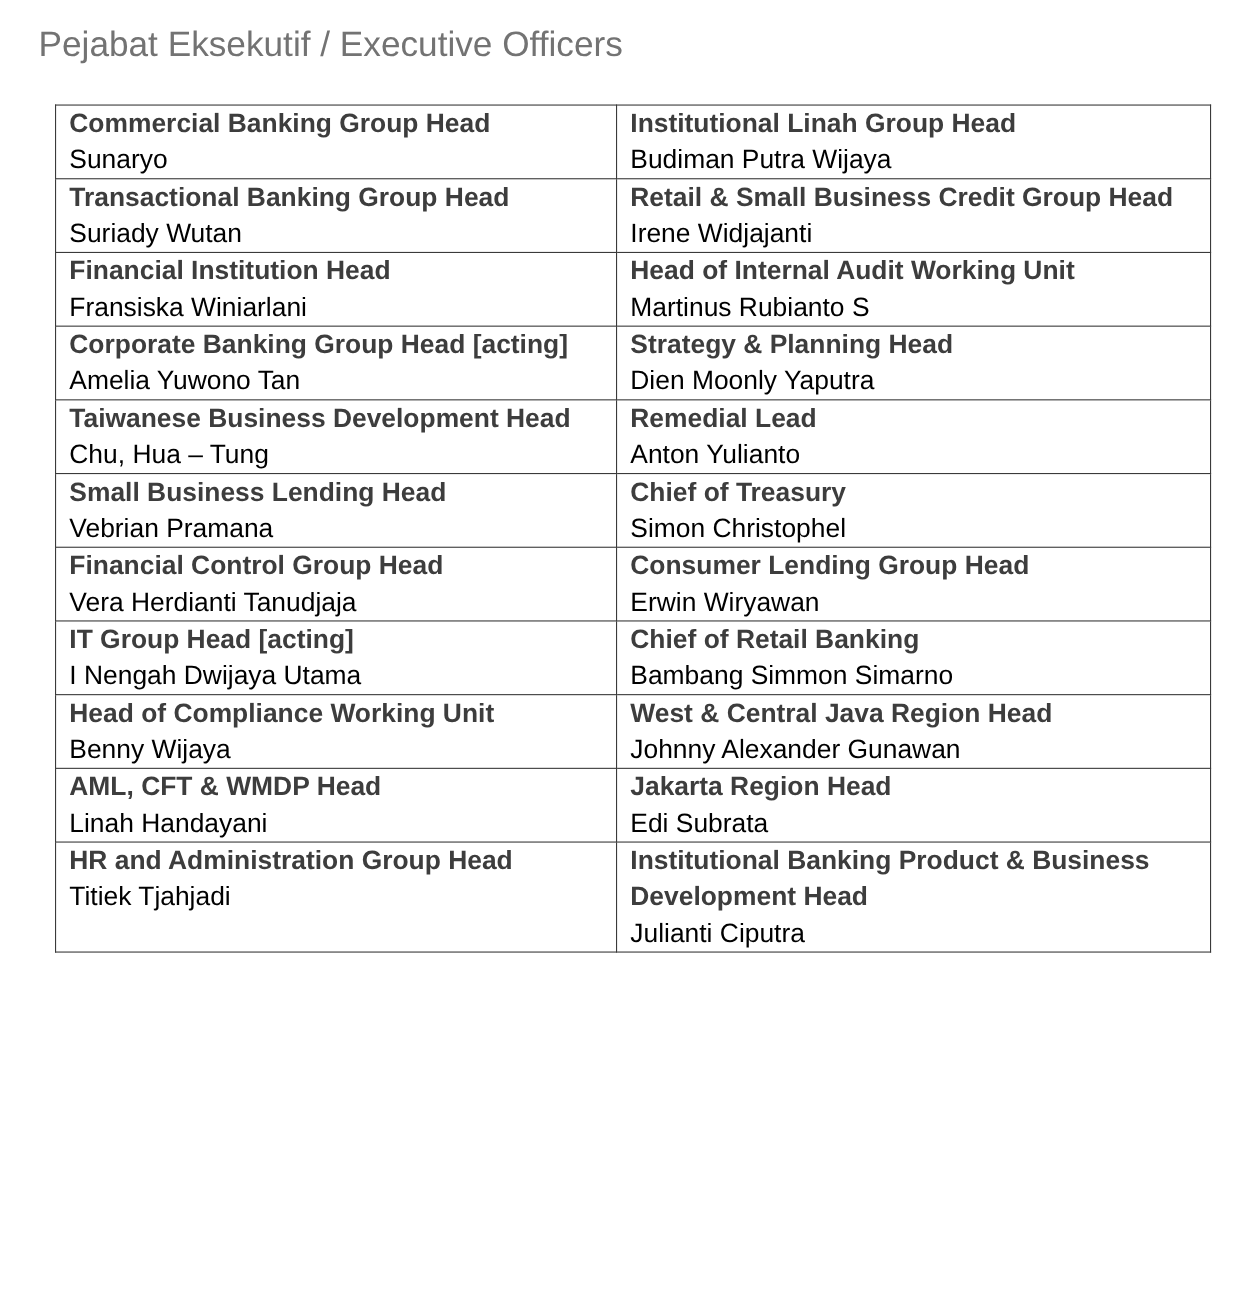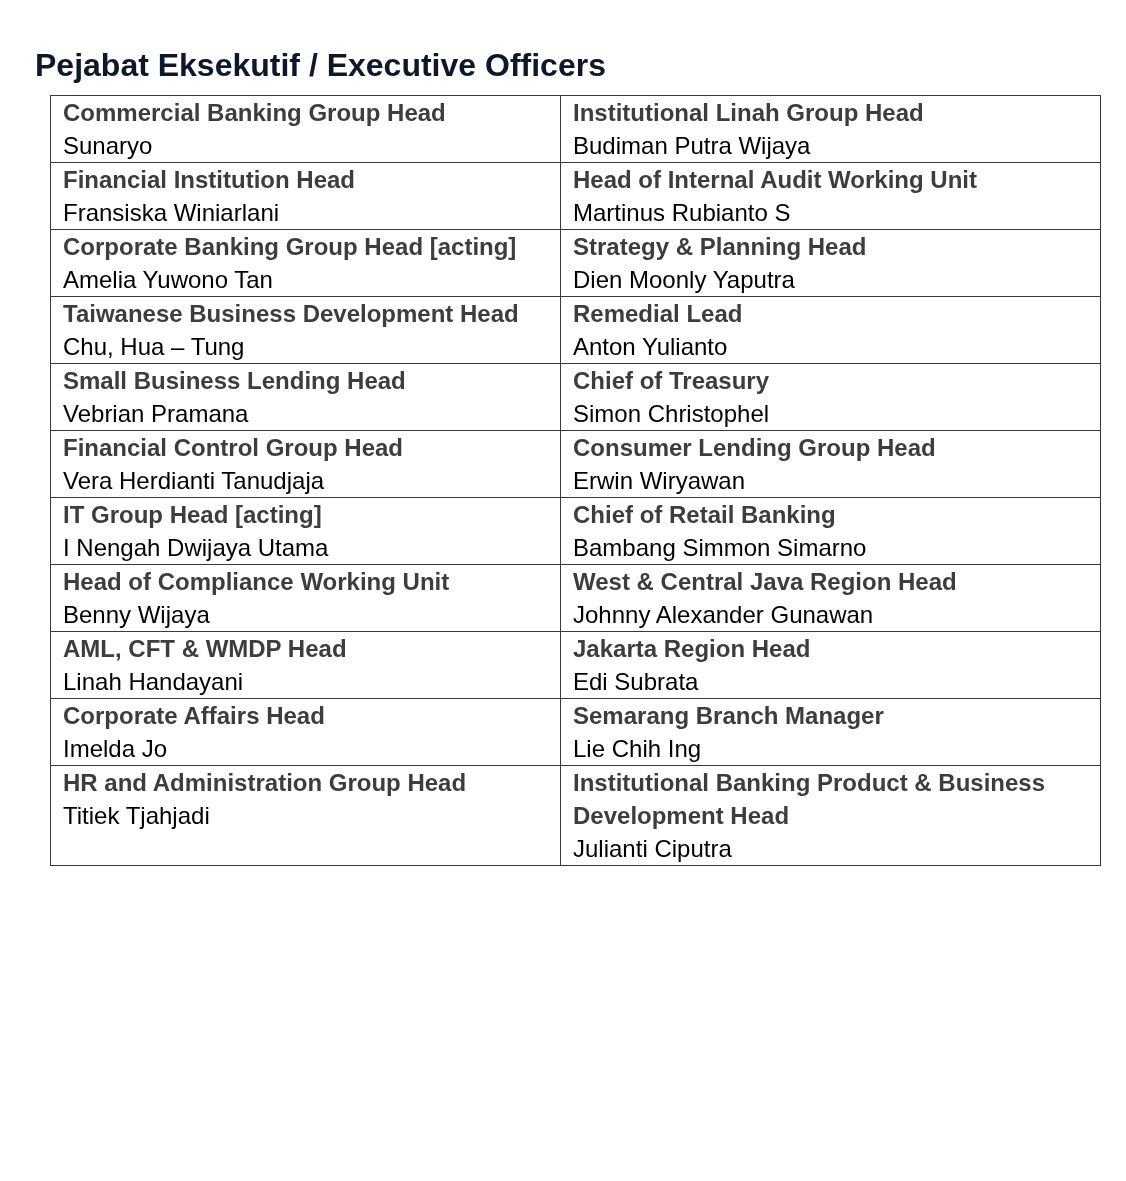--- a/index.html
+++ b/index.html
@@ -11,26 +11,26 @@
     position: relative;
     width: 1126px;
     height: 1181px;
     background: #ffffff;
     overflow: hidden;
     font-family: "Liberation Sans", sans-serif;
   }
   .page-title {
     position: absolute;
     left: 35px;
-    top: 48px;
+    top: 23px;
     margin: 0;
     font-size: 32px;
     line-height: 34px;
-    font-weight: bold;
-    color: #0f172a;
+    font-weight: normal;
+    color: #737373;
     white-space: nowrap;
   }
   table.officers {
     position: absolute;
     left: 50px;
     top: 95px;
     width: 1050px;
     border-collapse: collapse;
     table-layout: fixed;
   }
@@ -68,20 +68,30 @@
     </colgroup>
     <tbody>
         <tr>
           <td>
             <div class="officer-title">Commercial Banking Group Head</div>
             <div class="officer-name">Sunaryo</div>
           </td>
           <td>
             <div class="officer-title">Institutional Linah Group Head</div>
             <div class="officer-name">Budiman Putra Wijaya</div>
+          </td>
+        </tr>
+        <tr>
+          <td>
+            <div class="officer-title">Transactional Banking Group Head</div>
+            <div class="officer-name">Suriady Wutan</div>
+          </td>
+          <td>
+            <div class="officer-title">Retail &amp; Small Business Credit Group Head</div>
+            <div class="officer-name">Irene Widjajanti</div>
           </td>
         </tr>
         <tr>
           <td>
             <div class="officer-title">Financial Institution Head</div>
             <div class="officer-name">Fransiska Winiarlani</div>
           </td>
           <td>
             <div class="officer-title">Head of Internal Audit Working Unit</div>
             <div class="officer-name">Martinus Rubianto S</div>
@@ -152,30 +162,20 @@
             <div class="officer-title">AML, CFT &amp; WMDP Head</div>
             <div class="officer-name">Linah Handayani</div>
           </td>
           <td>
             <div class="officer-title">Jakarta Region Head</div>
             <div class="officer-name">Edi Subrata</div>
           </td>
         </tr>
         <tr>
           <td>
-            <div class="officer-title">Corporate Affairs Head</div>
-            <div class="officer-name">Imelda Jo</div>
-          </td>
-          <td>
-            <div class="officer-title">Semarang Branch Manager</div>
-            <div class="officer-name">Lie Chih Ing</div>
-          </td>
-        </tr>
-        <tr>
-          <td>
             <div class="officer-title">HR and Administration Group Head</div>
             <div class="officer-name">Titiek Tjahjadi</div>
           </td>
           <td>
             <div class="officer-title">Institutional Banking Product &amp; Business Development Head</div>
             <div class="officer-name">Julianti Ciputra</div>
           </td>
         </tr>
       </tbody>
   </table>

